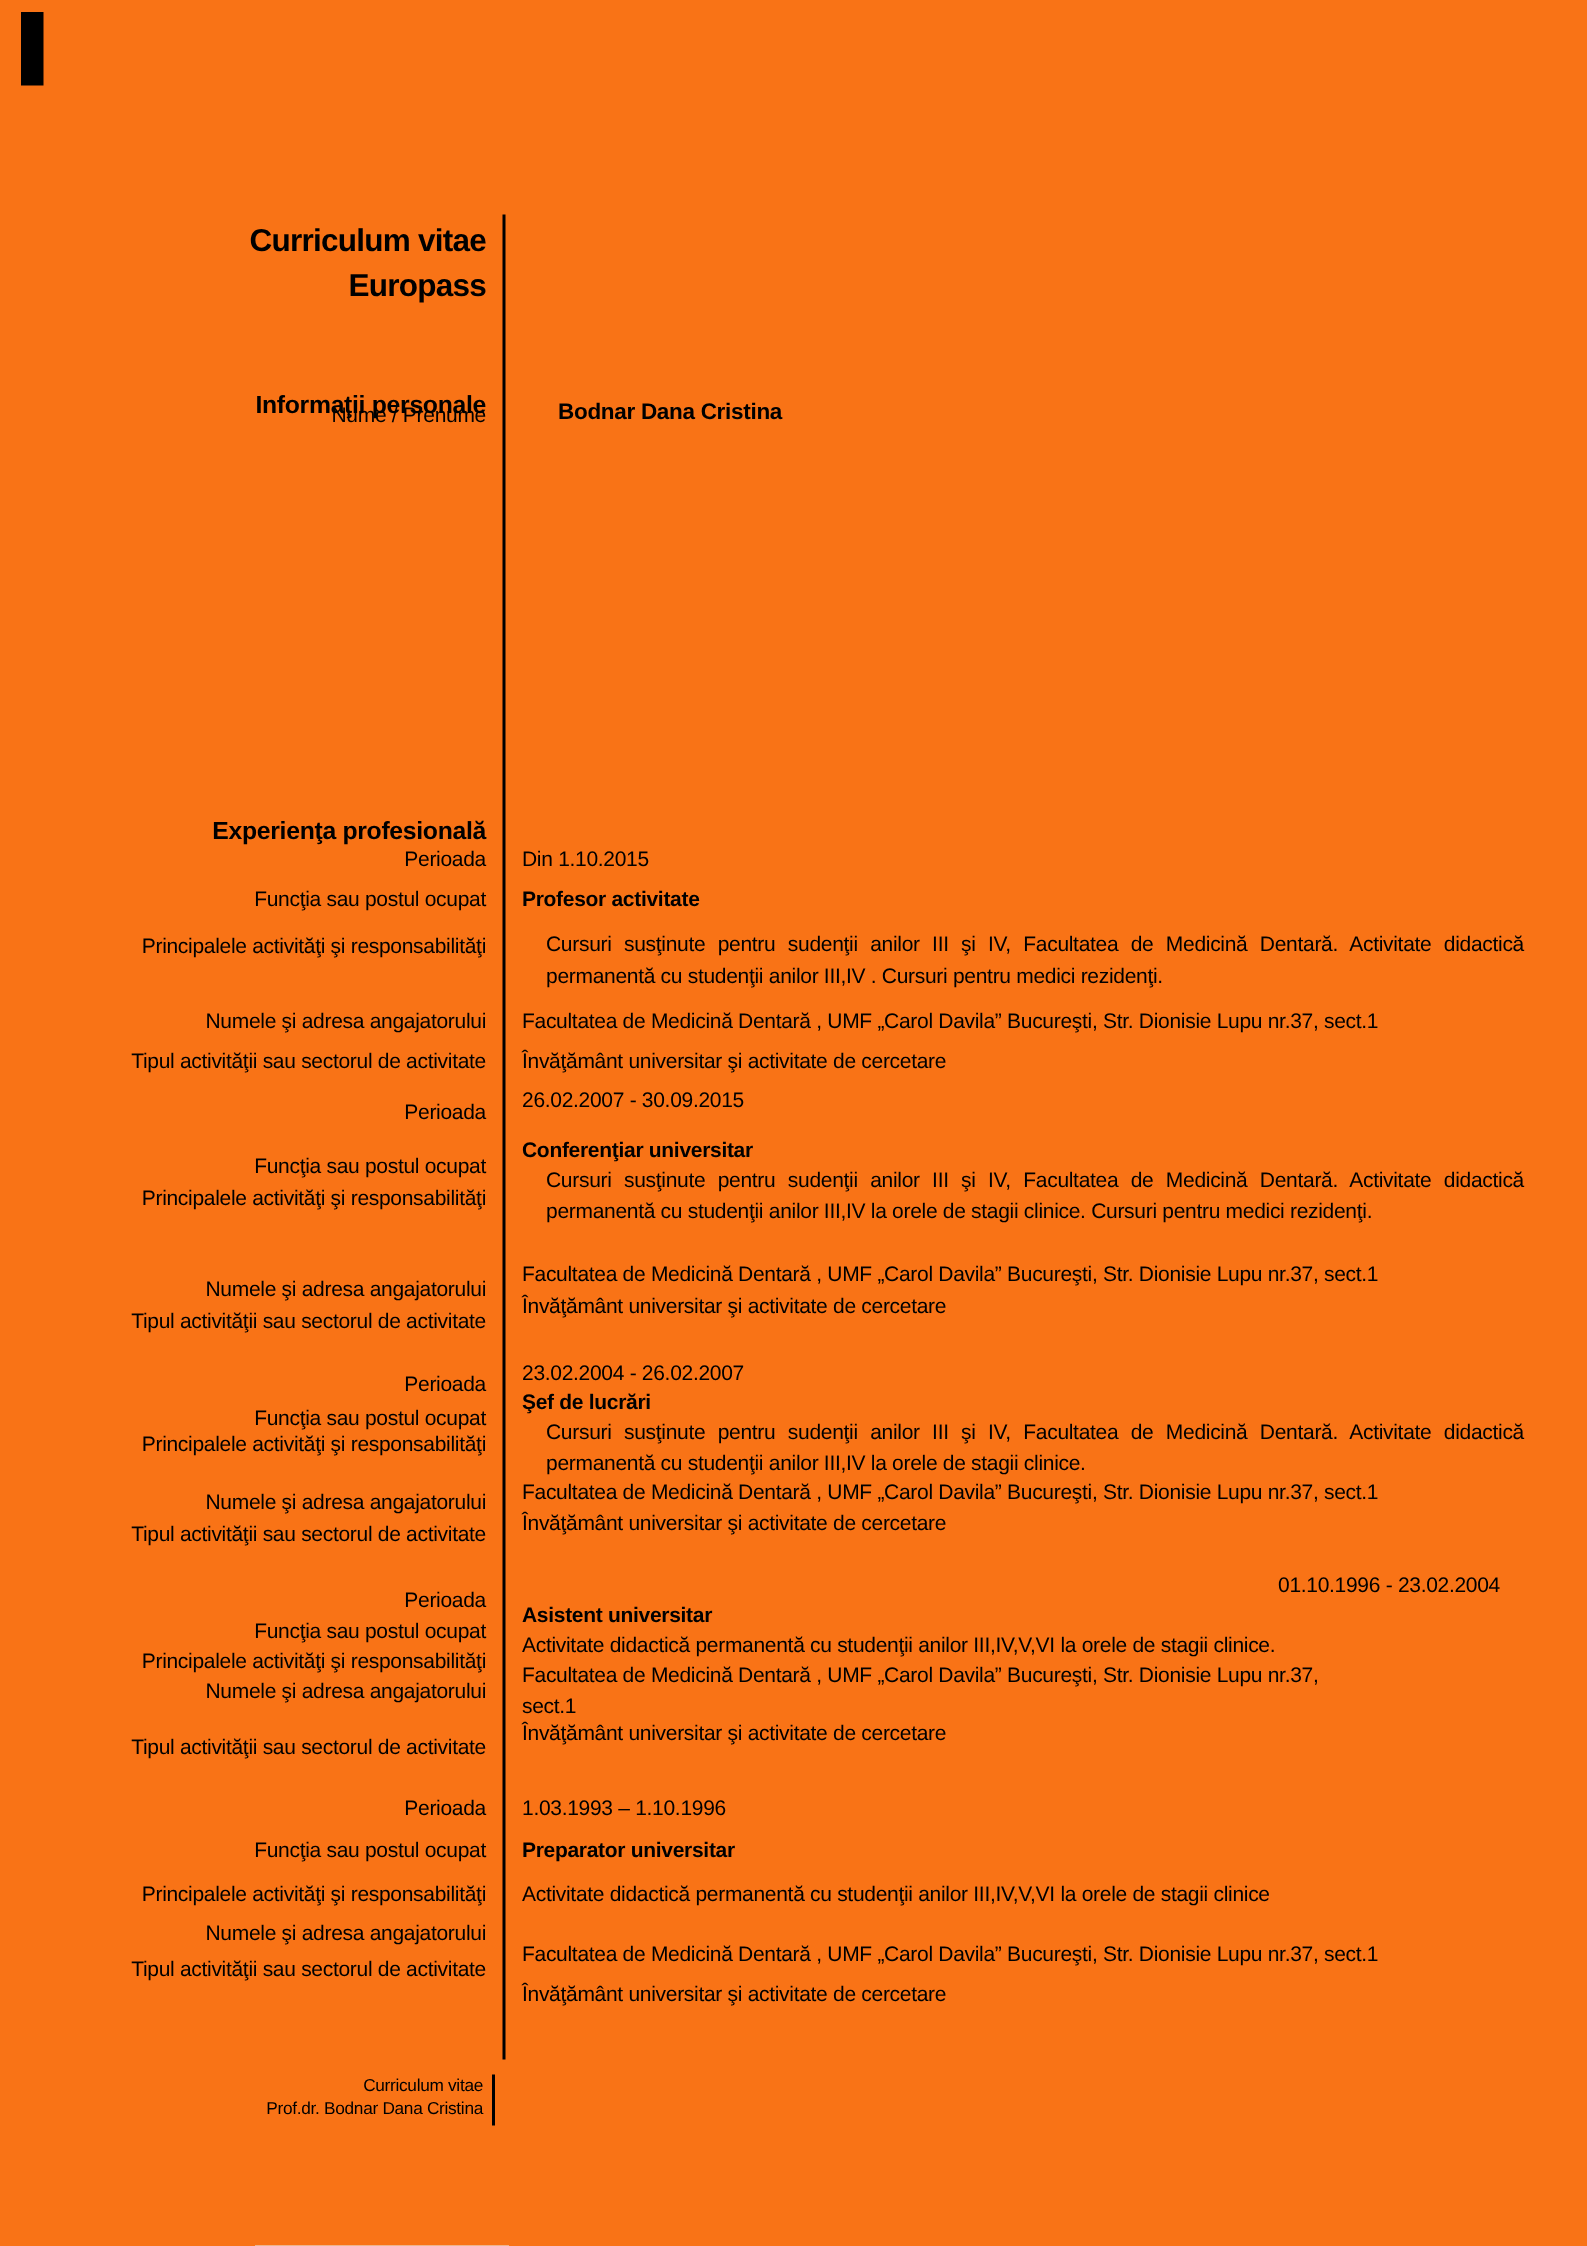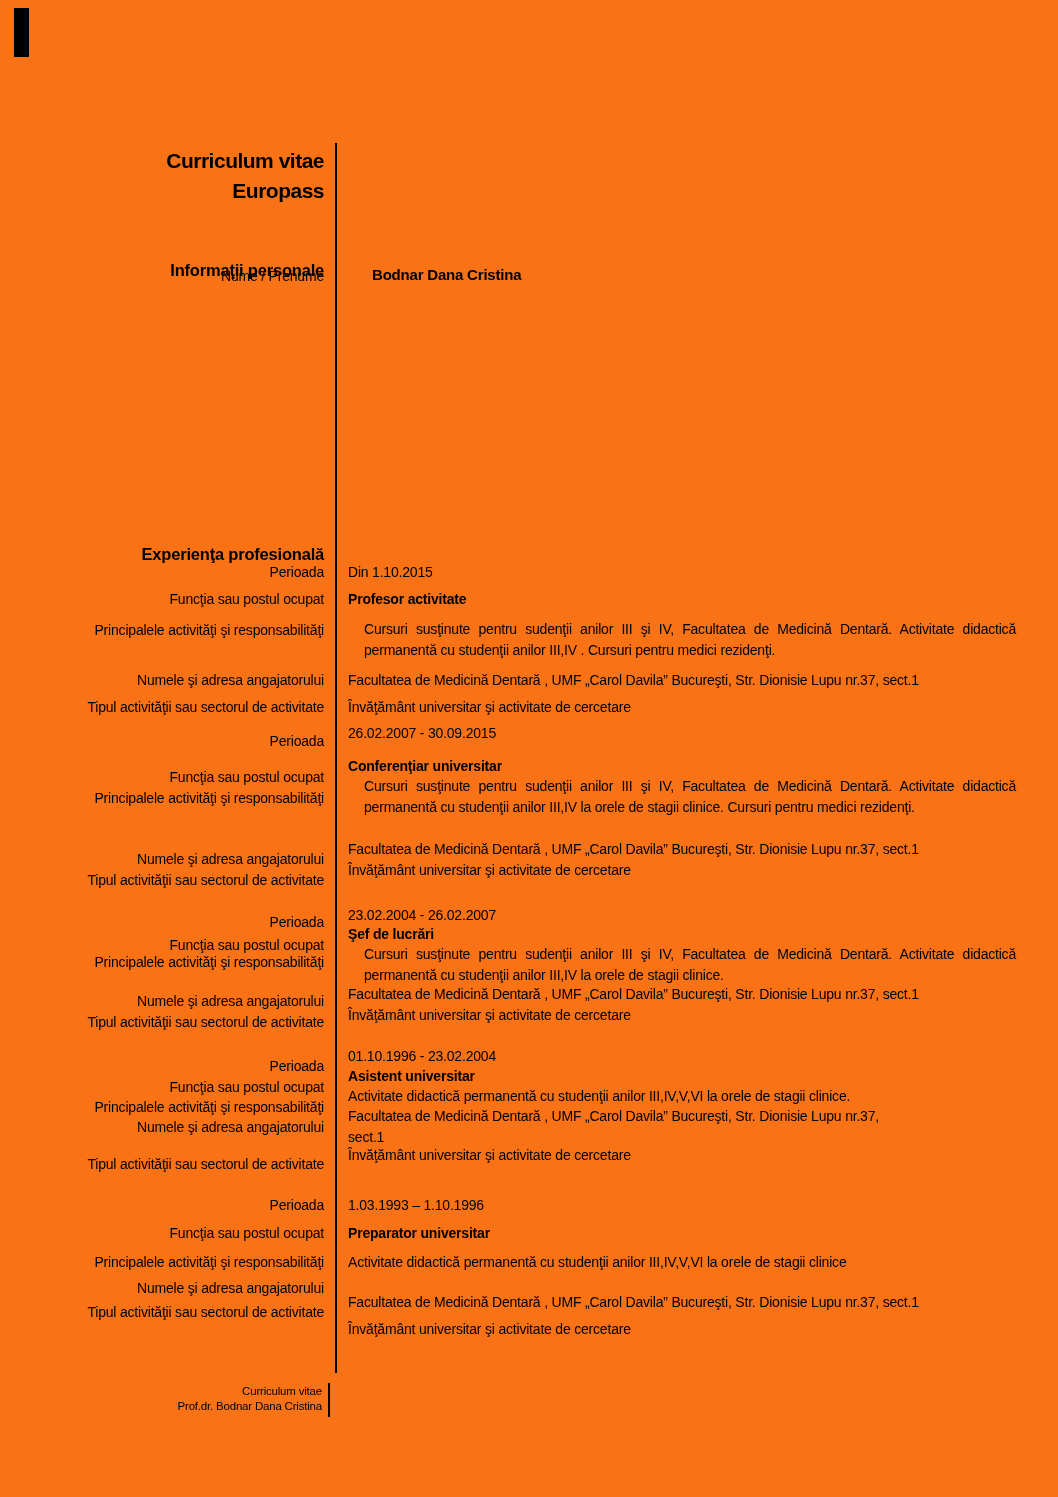--- a/index.html
+++ b/index.html
@@ -104,21 +104,21 @@
   <div class="lbl" style="top:953px;">Principalele activităţi şi responsabilităţi</div>
   <div class="val para" style="top:944px;">Cursuri susţinute pentru sudenţii anilor  III şi IV, Facultatea de Medicină Dentară.  Activitate didactică permanentă cu studenţii anilor III,IV la orele de stagii clinice.</div>
 
   <div class="lbl" style="top:992px;">Numele şi adresa angajatorului</div>
   <div class="val" style="top:985px;">Facultatea de Medicină Dentară , UMF „Carol Davila” Bucureşti, Str. Dionisie Lupu nr.37, sect.1</div>
 
   <div class="lbl" style="top:1013px;">Tipul activităţii sau sectorul de activitate</div>
   <div class="val" style="top:1006px;">Învăţământ universitar şi activitate de cercetare</div>
 
   <div class="lbl" style="top:1057px;">Perioada</div>
-  <div class="val" style="top:1047px;">01.10.1996 - 23.02.2004</div>
+  <div class="val" style="top:1047px;text-align:right;">01.10.1996 - 23.02.2004</div>
 
   <div class="lbl" style="top:1078px;">Funcţia sau postul ocupat</div>
   <div class="val b" style="top:1067px;">Asistent universitar</div>
 
   <div class="lbl" style="top:1098px;">Principalele activităţi şi responsabilităţi</div>
   <div class="val" style="top:1087px;">Activitate didactică permanentă cu studenţii anilor III,IV,V,VI la orele de stagii clinice.</div>
 
   <div class="lbl" style="top:1118px;">Numele şi adresa angajatorului</div>
   <div class="val" style="top:1107px;">Facultatea de Medicină Dentară , UMF „Carol Davila” Bucureşti, Str. Dionisie Lupu nr.37,</div>
   <div class="val" style="top:1128px;">sect.1</div>

